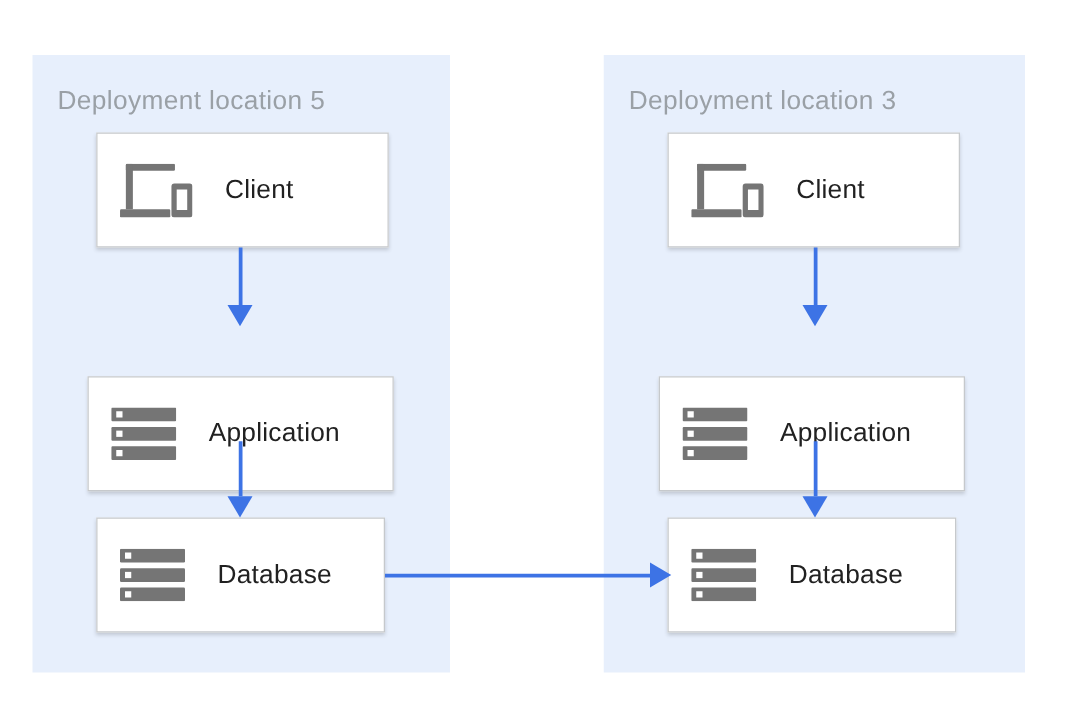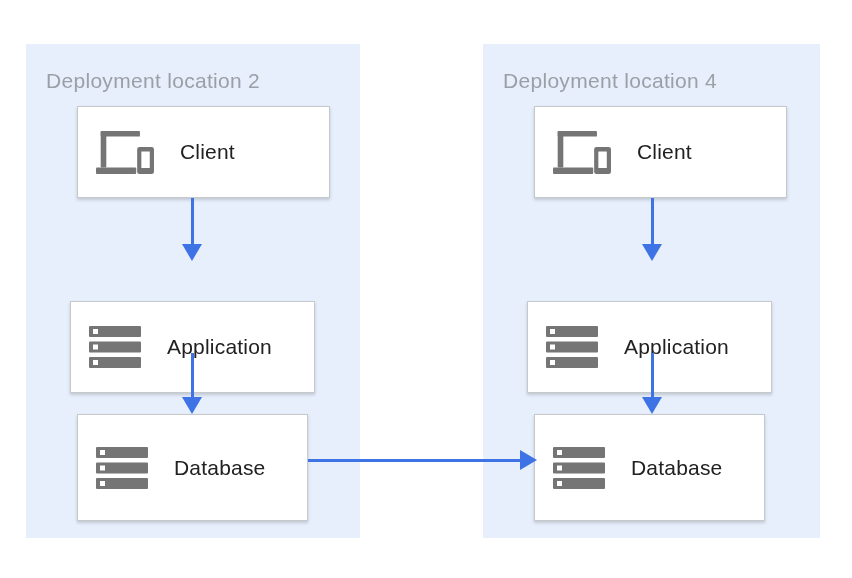--- a/index.html
+++ b/index.html
@@ -11,23 +11,23 @@
   body{font-family:"Liberation Sans", sans-serif;}
   .canvas{position:relative;width:852px;height:578px;background:var(--page-bg);overflow:hidden;}
   .panel{position:absolute;top:44px;height:494px;background:var(--panel-bg);}
   .panel.p1{left:26px;width:334px;}
   .panel.p2{left:483px;width:337px;}
   .panel-title{position:absolute;left:20px;top:25px;font-size:21px;font-weight:400;
     letter-spacing:0.3px;color:var(--title);white-space:nowrap;}
   .node{position:absolute;background:#ffffff;border:1px solid var(--box-border);
     box-shadow:0 2px 3px rgba(60,64,67,0.22);display:flex;align-items:center;
     padding-left:18px;gap:26px;}
-  .node.client{left:51px;top:62px;width:253px;height:92px;}
+  .node.client{left:51px;top:62px;width:234px;height:92px;}
   .node.app{left:44px;top:217px;width:245px;height:92px;margin-top:40px;}
-  .node.db{left:51px;top:370px;width:231px;height:107px;align-items:center;}
+  .node.db{left:51px;top:370px;width:231px;height:92px;align-items:center;}
   .node .icon{display:flex;align-items:center;color:var(--icon);flex:none;}
   .node .label{font-size:21px;color:var(--label);letter-spacing:0.2px;white-space:nowrap;}
   
   .varrow{position:absolute;width:20px;display:flex;flex-direction:column;align-items:center;}
   .varrow .stem{width:3px;flex:1;background:var(--arrow);}
   .varrow .head{width:0;height:0;border-left:10px solid transparent;
     border-right:10px solid transparent;border-top:17px solid var(--arrow);}
   .harrow{position:absolute;height:20px;display:flex;flex-direction:row;align-items:center;}
   .harrow .stem{height:3px;flex:1;background:var(--arrow);}
   .harrow .head{width:0;height:0;border-top:10px solid transparent;
@@ -37,21 +37,21 @@
   .va3{left:642px;top:198px;height:63px;}
   .va4{left:642px;top:353px;height:61px;}
   .ha1{left:308px;top:450px;width:229px;}
 </style>
 </head>
 <body>
 
 <div class="canvas">
 
   <section class="panel p1">
-    <h2 class="panel-title">Deployment location 2</h2>
+    <h2 class="panel-title">Deployment location 5</h2>
 
     <div class="node client">
       <span class="icon">
         <svg width="58" height="43" viewBox="0 0 62 46" fill="currentColor" aria-hidden="true">
           <rect x="5" y="0" width="42" height="6" rx="1"></rect>
           <rect x="5" y="0" width="6" height="39" rx="1"></rect>
           <rect x="0" y="39" width="43" height="7" rx="1"></rect>
           <path fill-rule="evenodd" d="M46.5 17 h13 a2.5 2.5 0 0 1 2.5 2.5 v24 a2.5 2.5 0 0 1 -2.5 2.5 h-13 a2.5 2.5 0 0 1 -2.5 -2.5 v-24 a2.5 2.5 0 0 1 2.5 -2.5 z M48.5 22 v17.5 h9 V22 z"></path>
         </svg>
       </span>
@@ -81,21 +81,21 @@
             <rect x="4" y="18.5" width="5" height="5" fill="#ffffff"></rect>
           <rect x="0" y="31" width="52" height="11" rx="1"></rect>
             <rect x="4" y="34" width="5" height="5" fill="#ffffff"></rect>
         </svg>
       </span>
       <span class="label">Database</span>
     </div>
   </section>
 
   <section class="panel p2">
-    <h2 class="panel-title">Deployment location 4</h2>
+    <h2 class="panel-title">Deployment location 3</h2>
 
     <div class="node client">
       <span class="icon">
         <svg width="58" height="43" viewBox="0 0 62 46" fill="currentColor" aria-hidden="true">
           <rect x="5" y="0" width="42" height="6" rx="1"></rect>
           <rect x="5" y="0" width="6" height="39" rx="1"></rect>
           <rect x="0" y="39" width="43" height="7" rx="1"></rect>
           <path fill-rule="evenodd" d="M46.5 17 h13 a2.5 2.5 0 0 1 2.5 2.5 v24 a2.5 2.5 0 0 1 -2.5 2.5 h-13 a2.5 2.5 0 0 1 -2.5 -2.5 v-24 a2.5 2.5 0 0 1 2.5 -2.5 z M48.5 22 v17.5 h9 V22 z"></path>
         </svg>
       </span>

